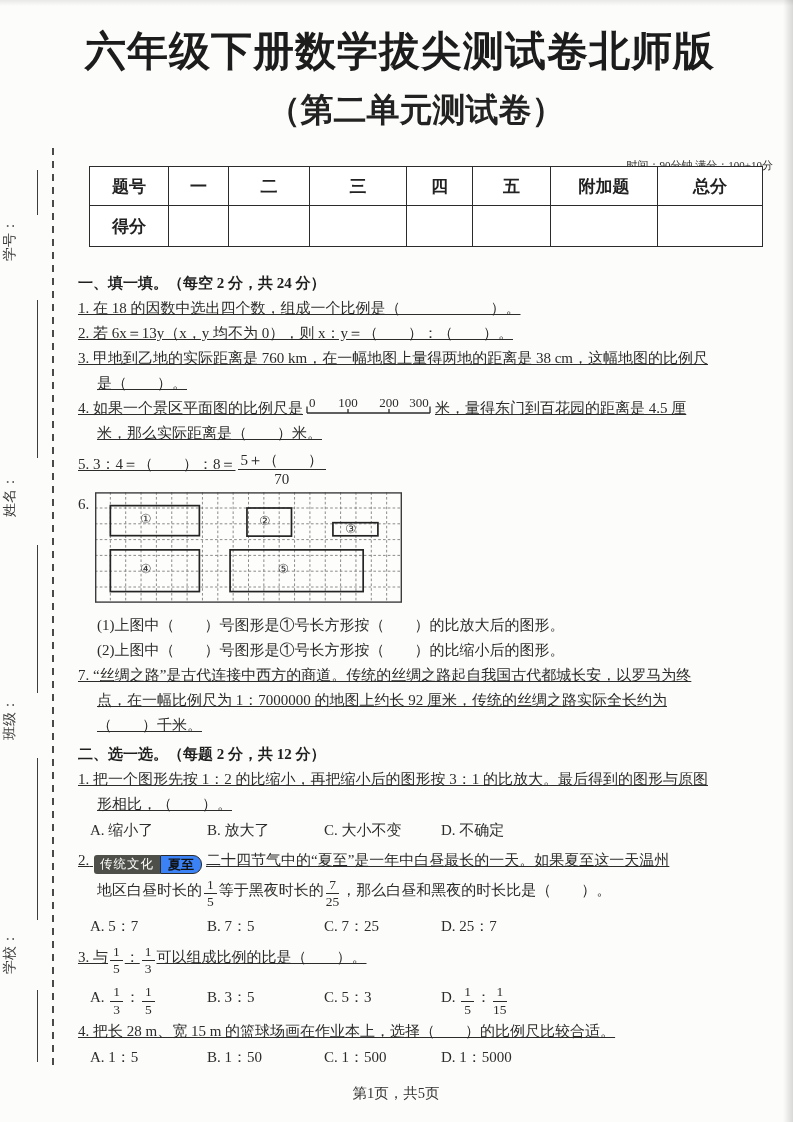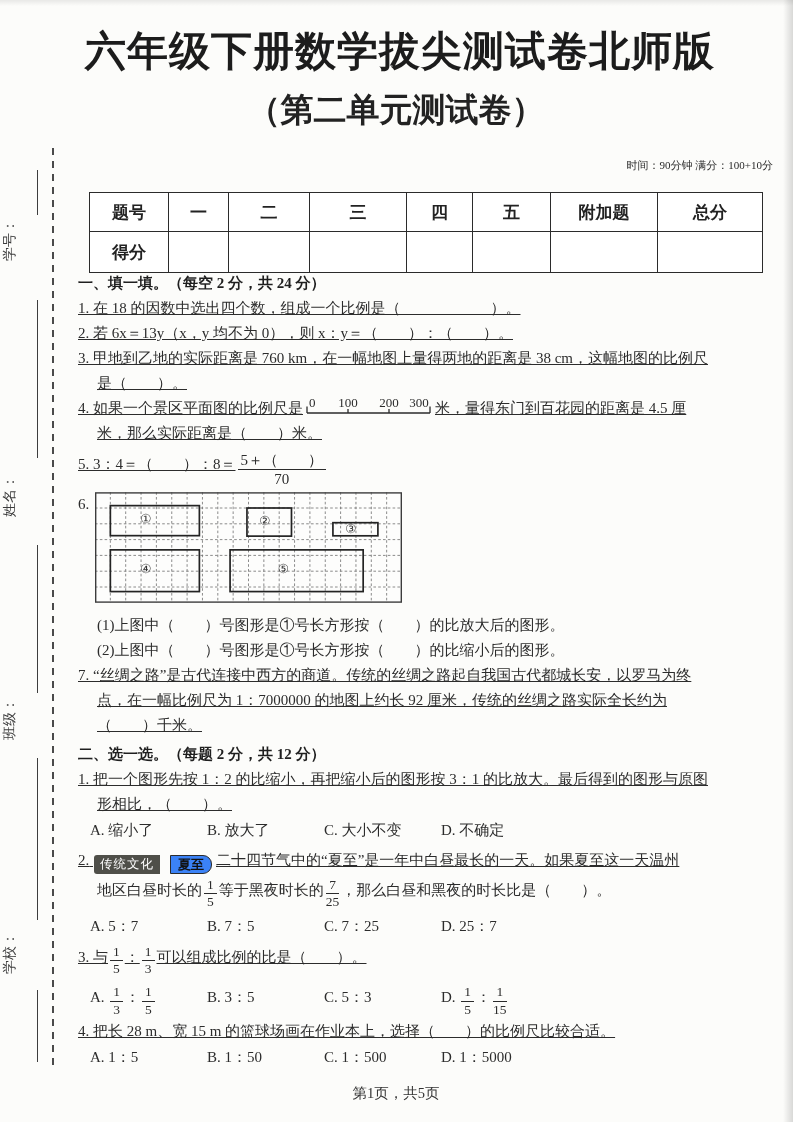--- a/index.html
+++ b/index.html
@@ -10,25 +10,25 @@
 
   
   .binding-line{position:absolute;left:52px;top:148px;width:2px;height:922px;
     background:repeating-linear-gradient(to bottom,#4a4a4a 0 7px,transparent 7px 13px);}
   .fill-line{position:absolute;left:37px;width:0;border-left:1.6px solid #3d3d3d;}
   .mlabel{position:absolute;left:-15px;width:50px;height:18px;font-size:14px;color:#3a3a3a;
     text-align:center;transform:rotate(-90deg);white-space:nowrap;}
 
   .title{position:absolute;left:60px;top:24px;width:680px;text-align:center;
     font-size:41px;font-weight:bold;color:#1c1c1c;letter-spacing:1px;}
-  .subtitle{position:absolute;left:56px;top:88px;width:680px;text-align:center;
+  .subtitle{position:absolute;left:76px;top:88px;width:680px;text-align:center;
     font-size:33px;font-weight:bold;color:#222;}
   .exam-info{position:absolute;right:20px;top:158px;font-size:11px;color:#2a2a2a;}
 
-  .score-table{position:absolute;left:89px;top:192px;display:grid;
+  .score-table{position:absolute;left:89px;top:166px;display:grid;
     grid-template-columns:79px 60px 81px 97px 66px 78px 107px 104px;
     border:1.7px solid #2b2b2b;background:#fff;}
   .score-table .cell{border-right:1.2px solid #2b2b2b;border-bottom:1.2px solid #2b2b2b;
     display:flex;align-items:center;justify-content:center;font-size:17px;font-weight:600;color:#222;}
   .score-table .cell:nth-child(8n){border-right:none;}
   .score-table .cell:nth-child(n+9){border-bottom:none;}
   .hrow{height:38px;} .srow{height:40px;}
 
   .content{position:absolute;left:78px;top:271px;width:636px;font-size:15px;line-height:25px;color:#2c2c2c;}
   .sec-head{font-weight:bold;color:#1f1f1f;}
@@ -44,21 +44,21 @@
   .bigfrac{font-size:15px;vertical-align:-1.0em;}
 
   .scalebar{vertical-align:-4px;margin:0 2px;}
   .scalebar text{font-size:13px;fill:#2b2b2b;font-family:"Liberation Serif",serif;}
   .scalebar line{stroke:#2b2b2b;stroke-width:1.3;}
 
   .fig6{margin:3px 0 2px 0;white-space:nowrap;}
   .fig6 .fignum{display:inline-block;vertical-align:top;width:17px;}
   .figsvg{background:#fdfdfc;}
 
-  .badge{display:inline-flex;vertical-align:-3px;margin:0 4px 0 1px;text-indent:0;line-height:17px;gap:10px;}
+  .badge{display:inline-flex;vertical-align:-3px;margin:0 4px 0 1px;text-indent:0;line-height:17px;}
   .badge .b1{background:#4f4f49;color:#fff;font-size:12.5px;padding:1px 6px;border-radius:3px 0 0 3px;letter-spacing:1px;}
   .badge .b2{background:#3b82f6;color:#111;font-weight:bold;font-size:13px;padding:0 7px;
     border:1.6px solid #2b2b2b;border-radius:0 9px 9px 0;}
 
   .page-footer{position:absolute;left:78px;top:1084px;width:636px;text-align:center;font-size:14.5px;color:#333;}
 </style>
 </head>
 <body>
 
 <div class="paper">

